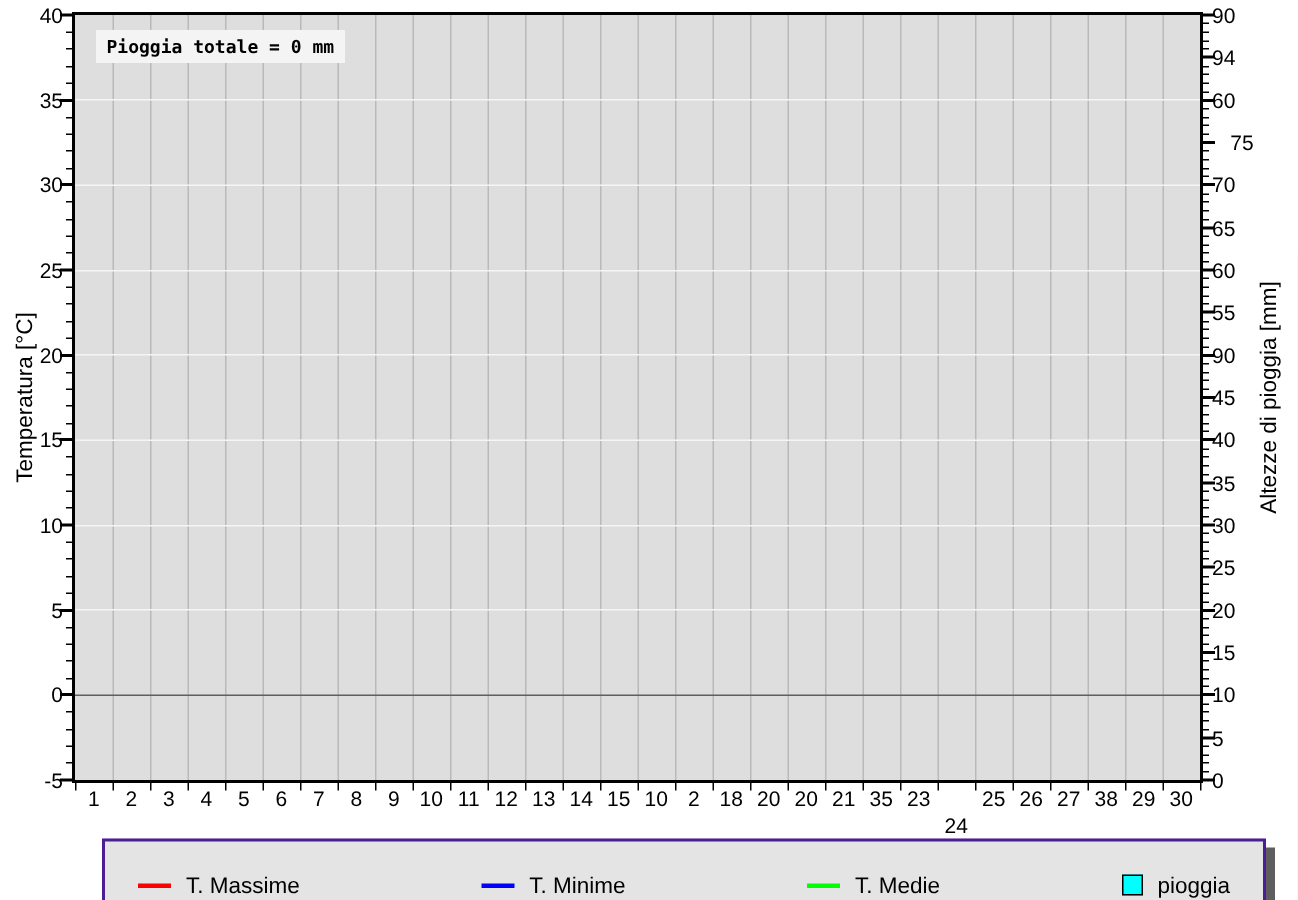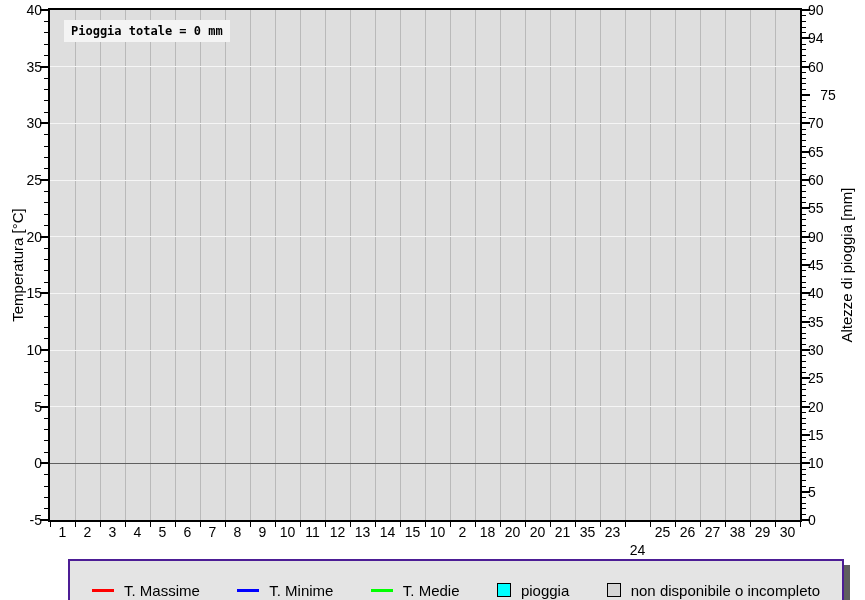--- a/index.html
+++ b/index.html
@@ -104,24 +104,20 @@
         <span class="marker-line" style="background: rgb(0, 0, 255);"></span>
         <span>T. Minime</span>
       </div>
       <div class="legend-item">
         <span class="marker-line" style="background: rgb(0, 255, 0);"></span>
         <span>T. Medie</span>
       </div>
       <div class="legend-item">
         <span class="marker-square" style="background: rgb(0, 255, 255);"></span>
         <span>pioggia</span>
-      </div>
-      <div class="legend-item">
-        <span class="marker-square" style="background: rgb(214, 214, 214);"></span>
-        <span>non disponibile o incompleto</span>
       </div>
     </div>
 <div class="tick" style="left: 40px; top: 519px; width: 8px; height: 2px;"></div>
     <div class="ylab left" style="top: 512px;">-5</div>
     <div class="tick" style="left: 44px; top: 508.167px; width: 4px; height: 1px;"></div>
     <div class="tick" style="left: 44px; top: 496.833px; width: 4px; height: 1px;"></div>
     <div class="tick" style="left: 44px; top: 485.5px; width: 4px; height: 1px;"></div>
     <div class="tick" style="left: 44px; top: 474.167px; width: 4px; height: 1px;"></div>
     <div class="tick" style="left: 40px; top: 462.333px; width: 8px; height: 2px;"></div>
     <div class="ylab left" style="top: 455.333px;">0</div>

